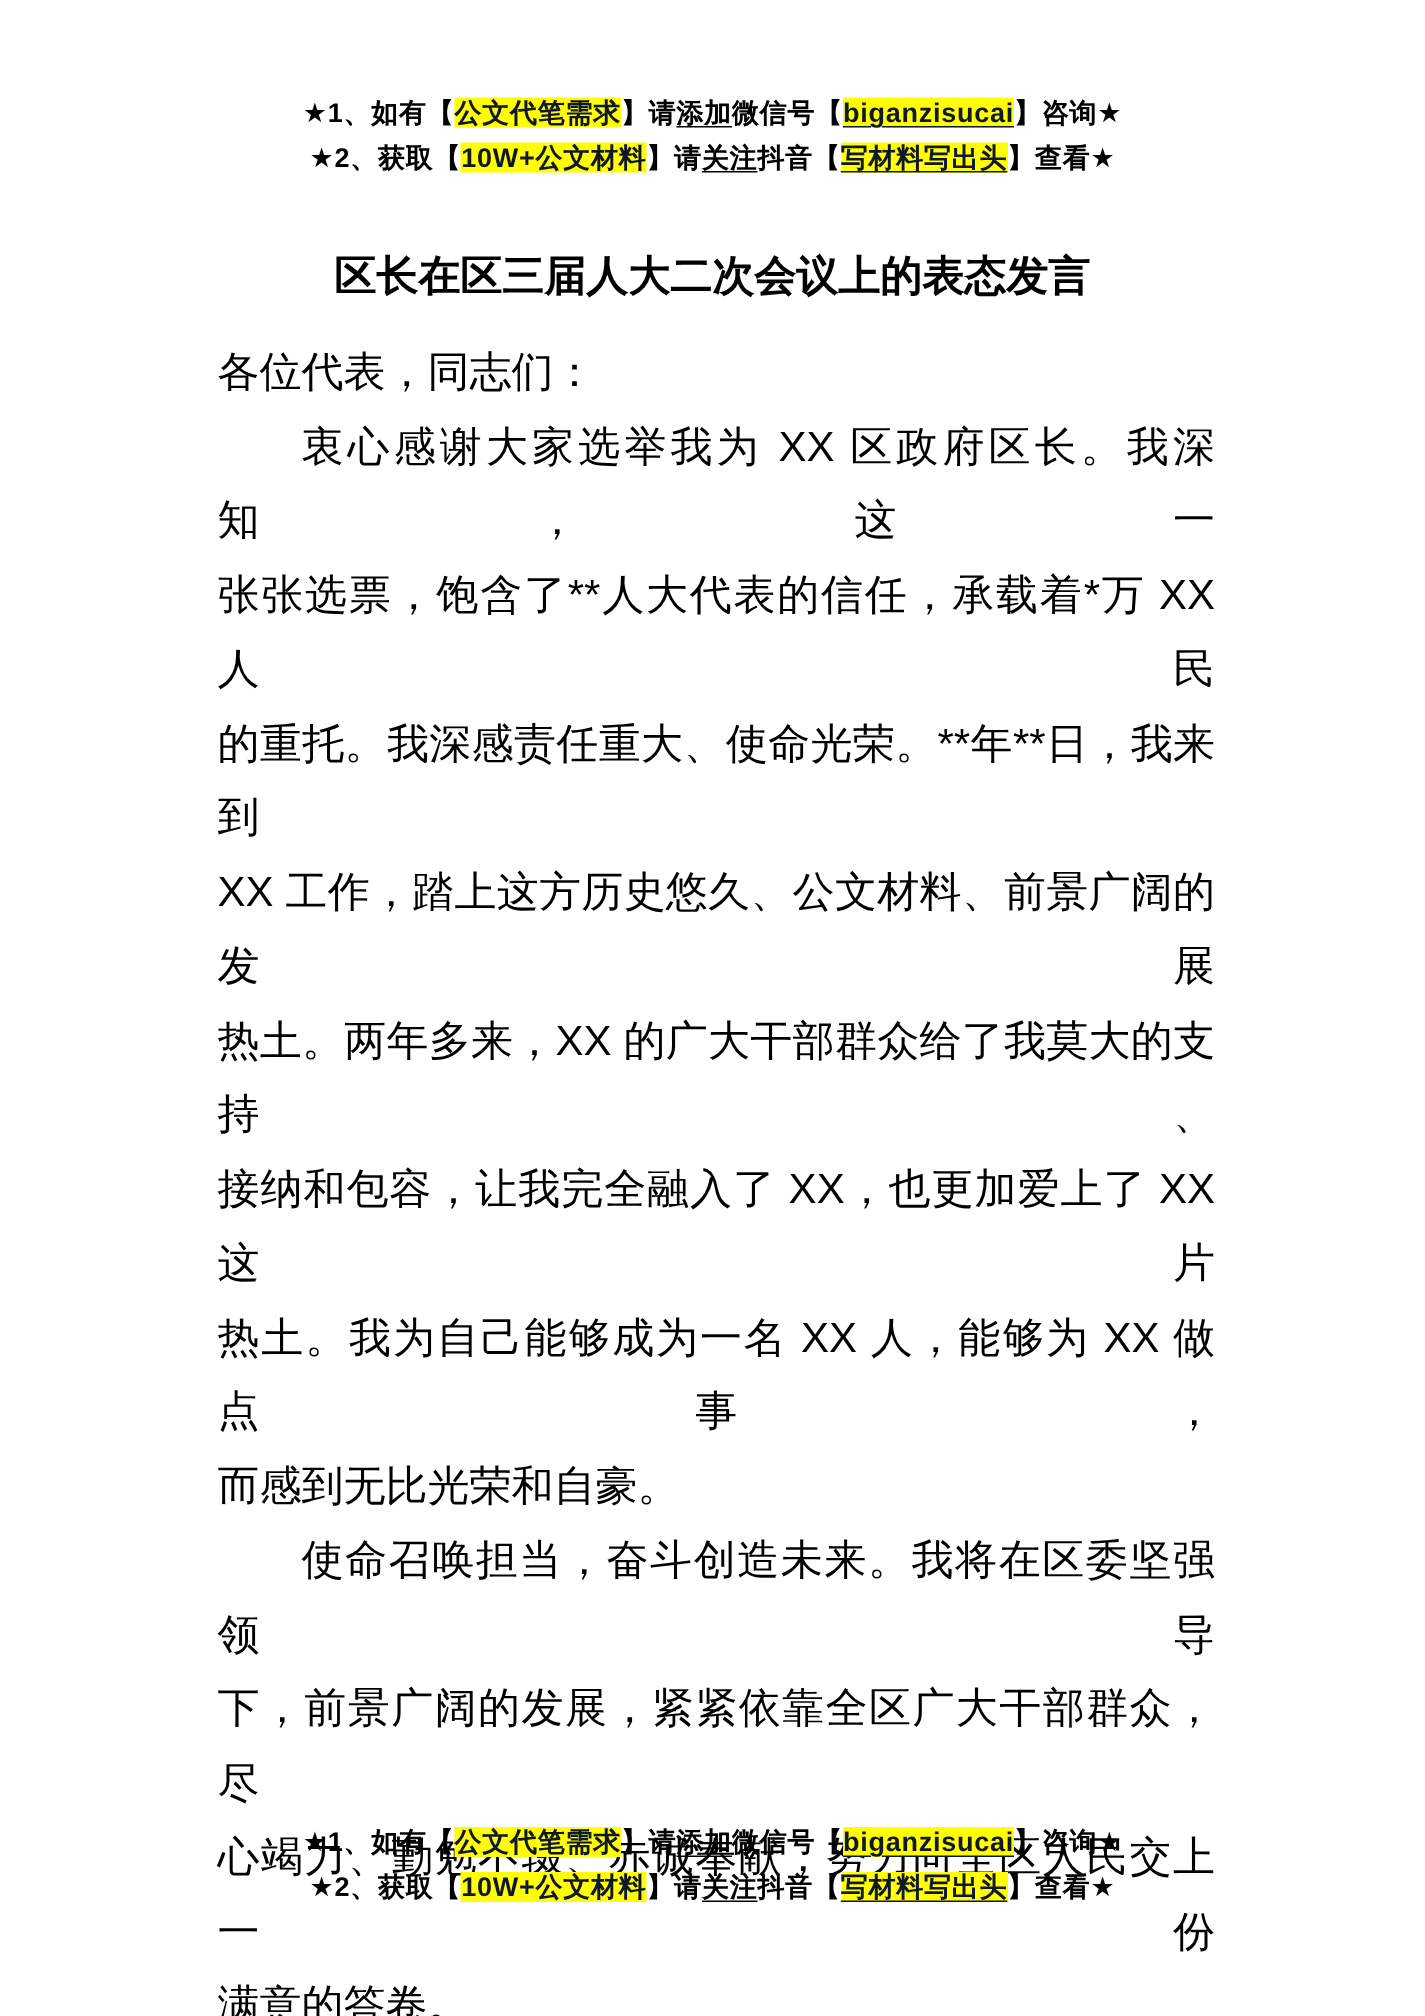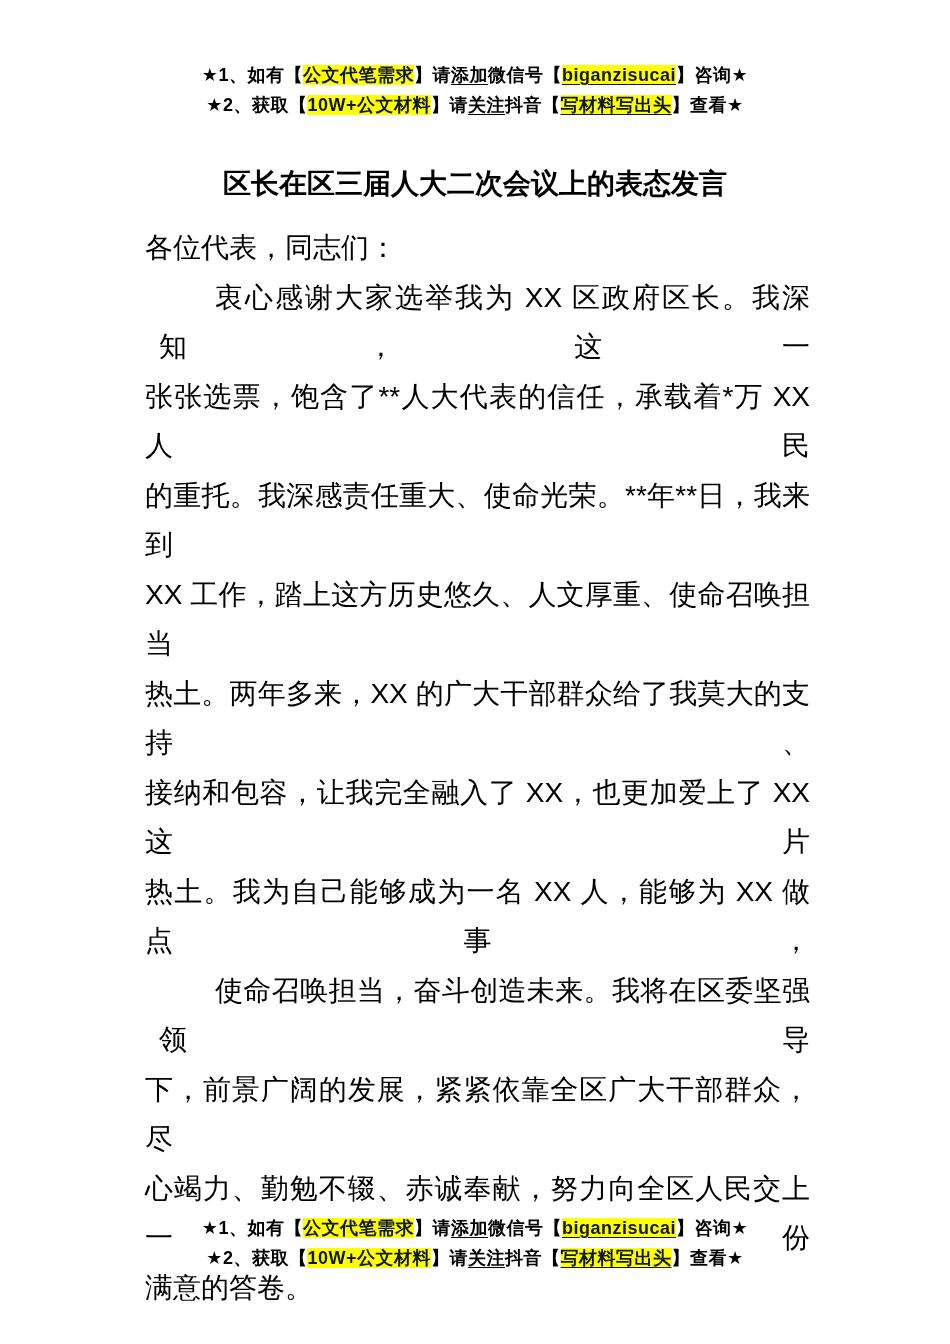--- a/index.html
+++ b/index.html
@@ -50,21 +50,21 @@
     left: 145px;
     width: 665px;
     font-size: 28px;
     line-height: 49.5px;
   }
   .line {
     text-align: justify;
     text-align-last: justify;
   }
   .line.end { text-align-last: left; }
-  .line.ind { text-indent: 56px; margin-left: 14px; }
+  .line.ind { text-indent: 56px; }
 </style>
 </head>
 <body>
 
 <div class="page">
 
   <div class="promo promo-header">
     <div class="promo-line">
       <span>★1、如有【</span><span class="hl red">公文代笔需求</span><span>】请</span><span class="u">添加</span><span>微信号【</span><span class="hl red u">biganzisucai</span><span>】咨询★</span>
     </div>
@@ -73,24 +73,25 @@
     </div>
   </div>
 
   <h1 class="title">区长在区三届人大二次会议上的表态发言</h1>
 
   <div class="body-block">
     <div class="line end">各位代表，同志们：</div>
     <div class="line ind">衷心感谢大家选举我为 XX 区政府区长。我深知，这一</div>
     <div class="line">张张选票，饱含了**人大代表的信任，承载着*万 XX 人民</div>
     <div class="line">的重托。我深感责任重大、使命光荣。**年**日，我来到</div>
-    <div class="line">XX 工作，踏上这方历史悠久、人文厚重、使命召唤担当</div>
+    <div class="line">XX 工作，踏上这方历史悠久、公文材料、前景广阔的发展</div>
     <div class="line">热土。两年多来，XX 的广大干部群众给了我莫大的支持、</div>
     <div class="line">接纳和包容，让我完全融入了 XX，也更加爱上了 XX 这片</div>
     <div class="line">热土。我为自己能够成为一名 XX 人，能够为 XX 做点事，</div>
+    <div class="line end">而感到无比光荣和自豪。</div>
     <div class="line ind">使命召唤担当，奋斗创造未来。我将在区委坚强领导</div>
     <div class="line">下，前景广阔的发展，紧紧依靠全区广大干部群众，尽</div>
     <div class="line">心竭力、勤勉不辍、赤诚奉献，努力向全区人民交上一份</div>
     <div class="line end">满意的答卷。</div>
 
   </div>
 
   <div class="promo promo-footer">
     <div class="promo-line">
       <span>★1、如有【</span><span class="hl red">公文代笔需求</span><span>】请</span><span class="u">添加</span><span>微信号【</span><span class="hl red u">biganzisucai</span><span>】咨询★</span>

